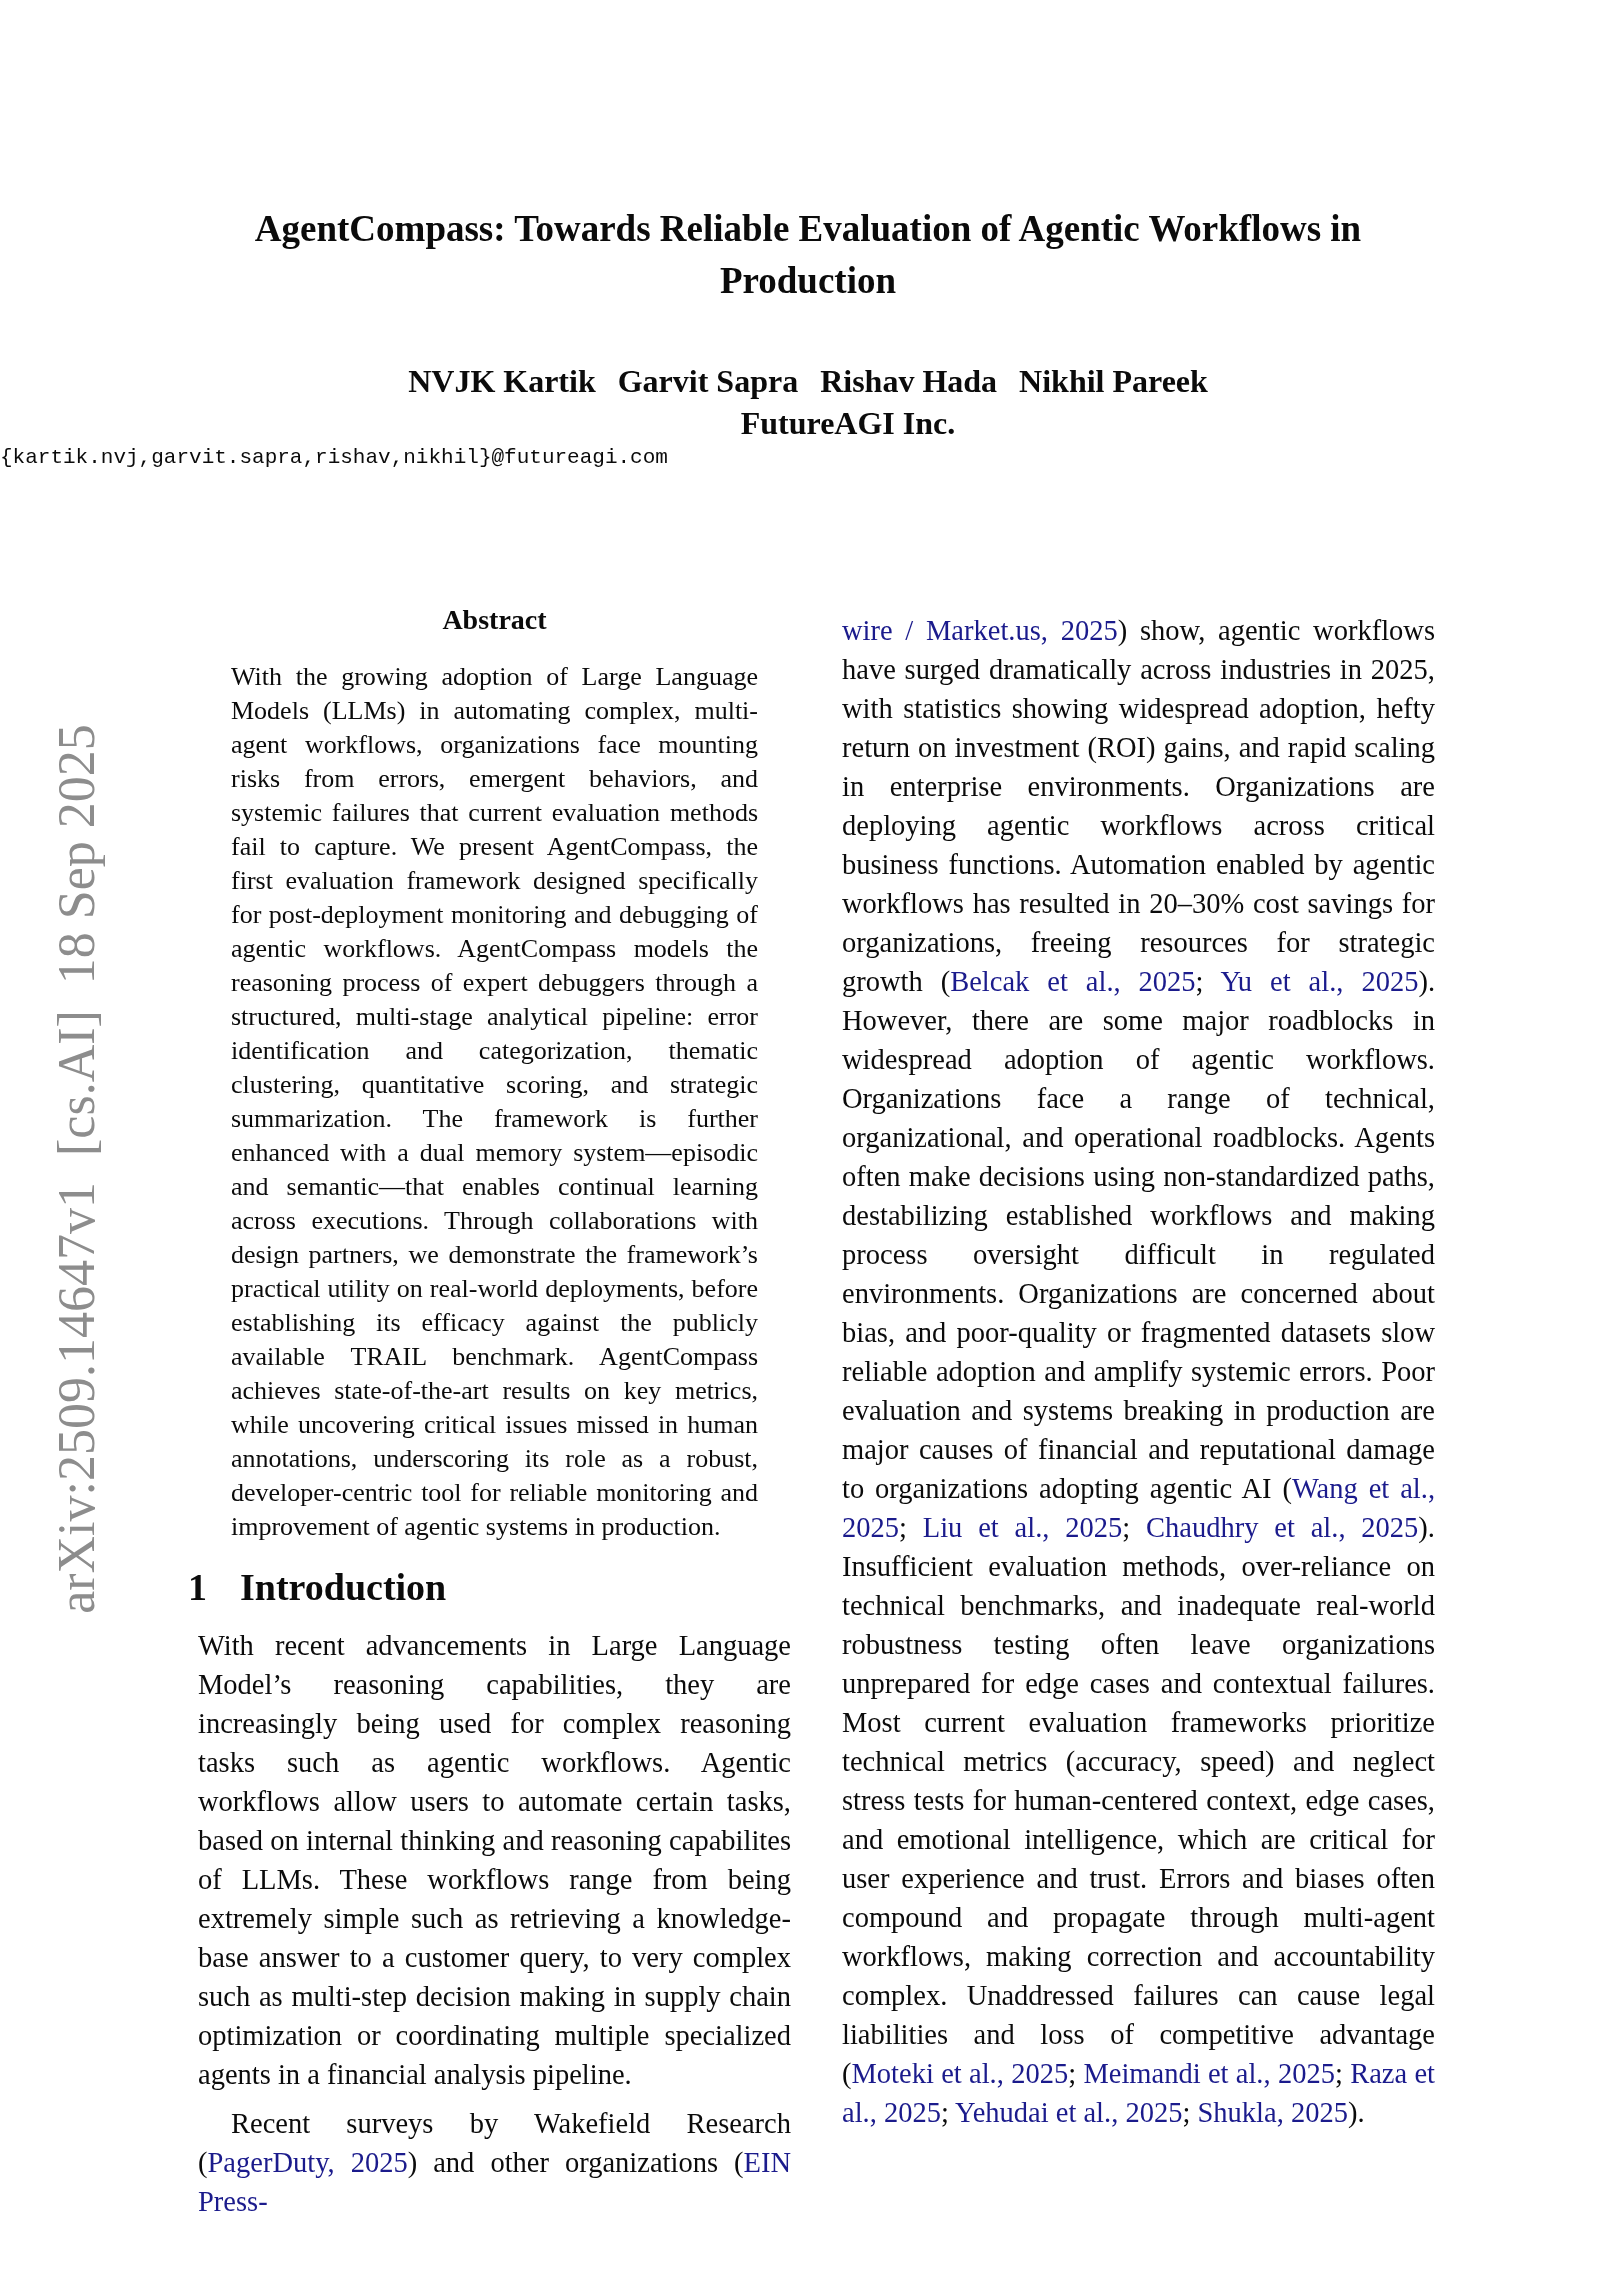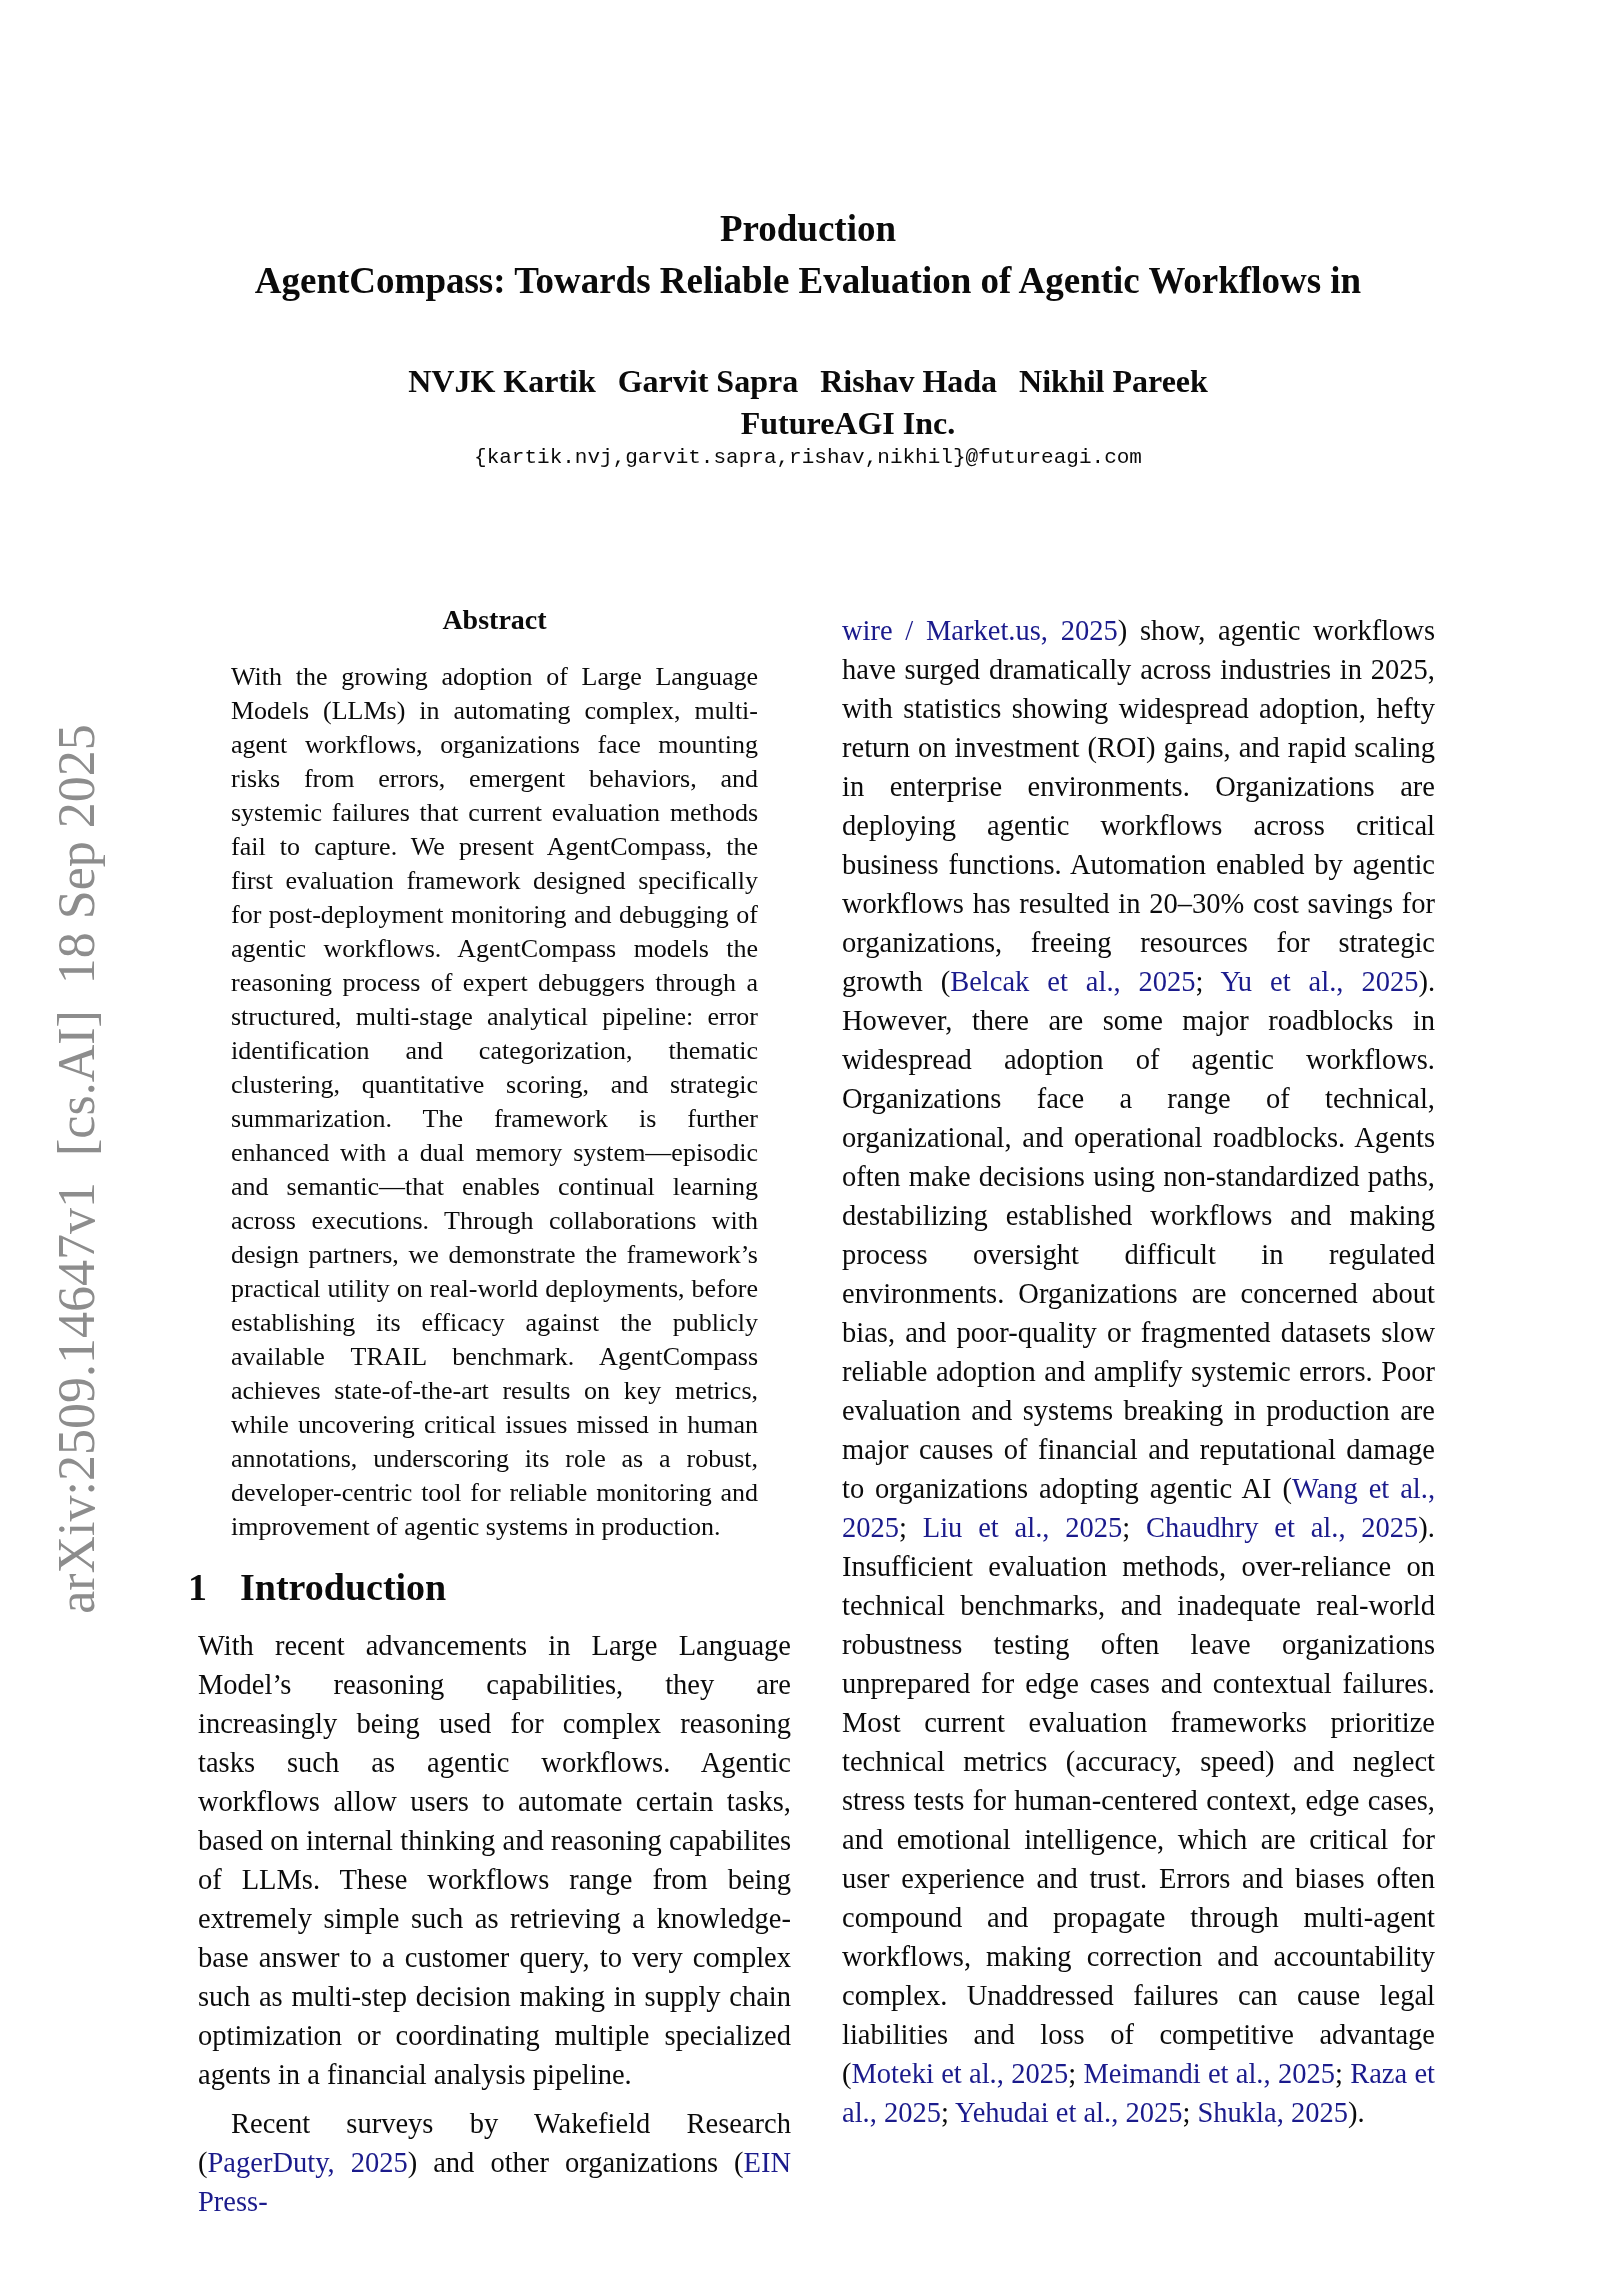--- a/index.html
+++ b/index.html
@@ -31,21 +31,21 @@
     position:absolute;top:365px;left:0;width:100%;
     display:flex;justify-content:center;gap:22px;
     font-weight:bold;font-size:32px;line-height:1;
   }
   .affil{
     position:absolute;top:407px;left:0;width:100%;
     text-align:center;font-weight:bold;font-size:32px;line-height:1;margin-left:40px;
   }
   .email{
     position:absolute;top:447px;left:0;width:100%;
-    text-align:center;
+    text-align:left;
     font-family:"Liberation Mono",monospace;
     font-size:21px;line-height:1;
   }
   .col{
     position:absolute;
     text-align:justify;
     font-size:28.5px;line-height:39px;
     hyphens:auto;-webkit-hyphens:auto;
   }
   #left-col{left:188px;width:613px;top:602px;}
@@ -68,22 +68,22 @@
   .cite{color:var(--link);cursor:pointer;}
 </style>
 </head>
 <body>
 
 <div class="page">
 
   <div class="watermark">arXiv:2509.14647v1  [cs.AI]  18 Sep 2025</div>
 
   <div class="title">
+    <div>AgentCompass: Towards Reliable Evaluation of Agentic Workflows in</div>
     <div>Production</div>
-    <div>AgentCompass: Towards Reliable Evaluation of Agentic Workflows in</div>
   </div>
 
   <div class="authors">
     <span>NVJK Kartik</span>
     <span>Garvit Sapra</span>
     <span>Rishav Hada</span>
     <span>Nikhil Pareek</span>
   </div>
 
   <div class="affil">FutureAGI Inc.</div>

